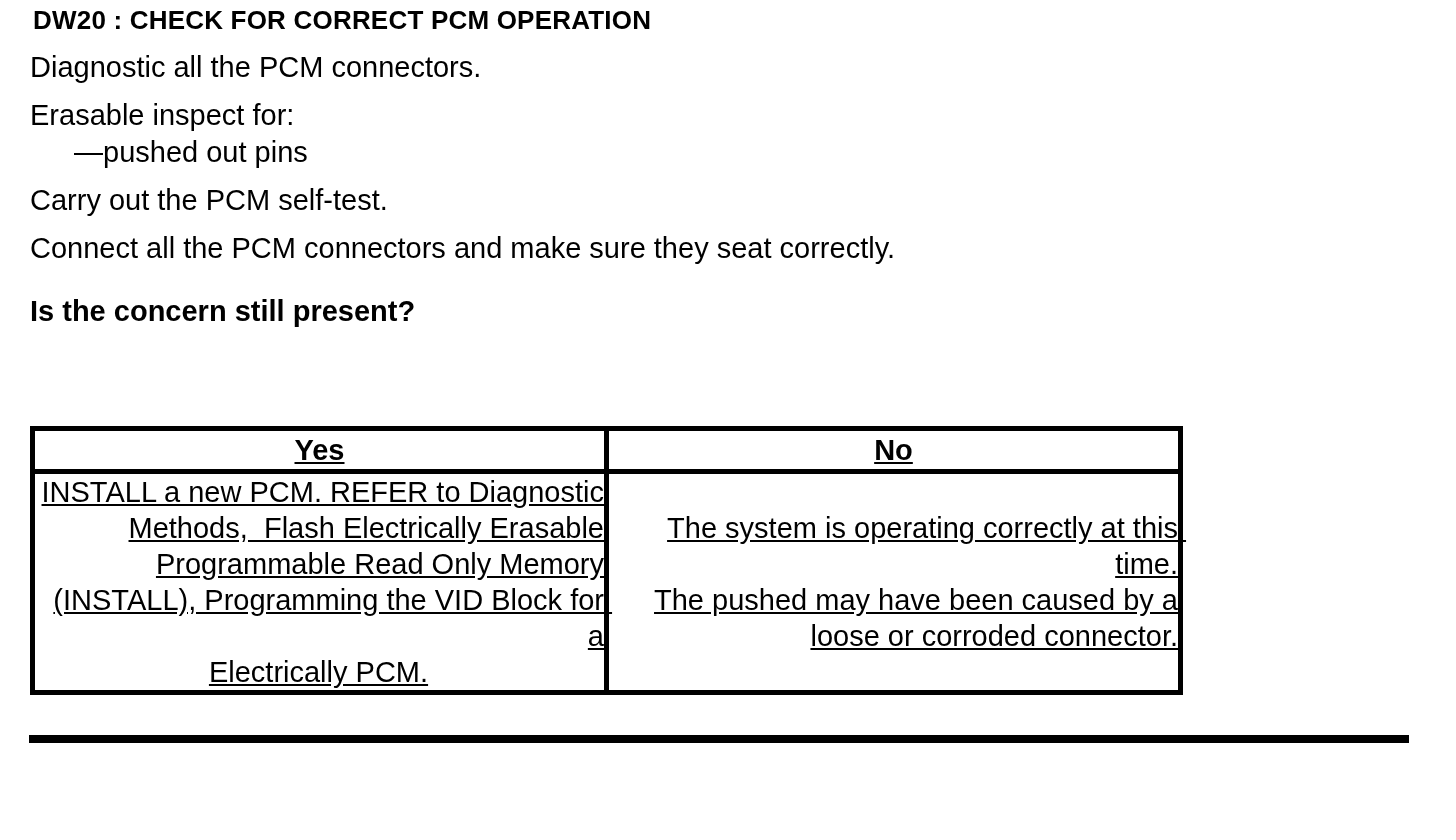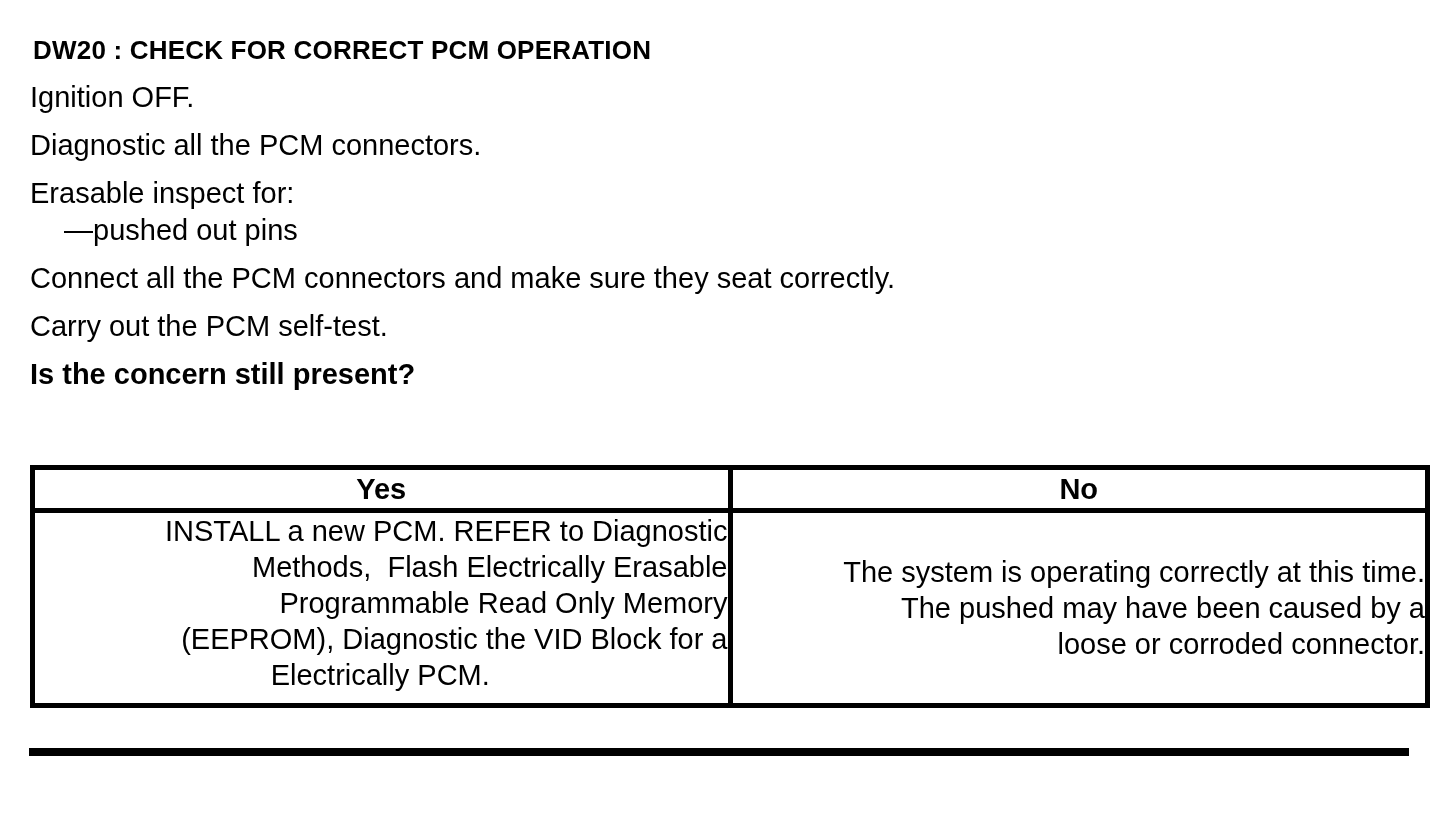--- a/index.html
+++ b/index.html
@@ -8,21 +8,21 @@
     background: #ffffff;
     color: #000000;
     font-family: "Liberation Sans", sans-serif;
   }
   #doc {
     position: relative;
     width: 1456px;
     height: 840px;
     background: #ffffff;
     overflow: hidden;
-    padding-top: 36px;
+    padding-top: 6px;
     padding-left: 30px;
     box-sizing: border-box;
   }
   .title {
     margin-left: 3px;
     font-size: 26px;
     line-height: 28px;
     font-weight: bold;
     letter-spacing: 0.2px;
     white-space: pre-wrap;
@@ -30,35 +30,36 @@
   .step {
     font-size: 29px;
     line-height: 30px;
     margin-top: 18px;
     white-space: pre-wrap;
   }
   .inspect-item {
     font-size: 29px;
     line-height: 30px;
     margin-top: 7px;
-    margin-left: 34px;
+    margin-left: 44px;
     white-space: pre-wrap;
   }
   .question {
     font-size: 29px;
     line-height: 30px;
-    margin-top: 18px;
+    margin-top: 33px;
     font-weight: bold;
     white-space: pre-wrap;
   }
   table.decision {
     border-collapse: collapse;
     table-layout: fixed;
-    width: 1400px;
-    margin-top: 76px;
+    width: 1153px;
+    margin-top: 100px;
+    text-decoration: underline;
   }
   table.decision th,
   table.decision td {
     border: 5px solid #000000;
     padding: 0;
   }
   table.decision th {
     height: 38px;
     font-size: 29px;
     line-height: 36px;
@@ -95,50 +96,49 @@
     margin-left: -1px;
   }
 </style>
 </head>
 <body>
 
 <div id="doc">
 
   <div class="title">DW20 : CHECK FOR CORRECT PCM OPERATION</div>
 
-  <div class="step">Ignition OFF.</div>
 
   <div class="step">Diagnostic all the PCM connectors.</div>
 
   <div class="step">Erasable inspect for:</div>
 
   <div class="inspect-item">—pushed out pins</div>
 
 
+  <div class="step">Carry out the PCM self-test.</div>
+
   <div class="step">Connect all the PCM connectors and make sure they seat correctly.</div>
-
-  <div class="step">Carry out the PCM self-test.</div>
 
 
   <div class="question">Is the concern still present?</div>
 
   <table class="decision">
     <thead>
       <tr>
         <th>Yes</th>
         <th>No</th>
       </tr>
     </thead>
     <tbody>
       <tr>
         <td class="yes-cell">
           <div class="cell-line">INSTALL a new PCM. REFER to Diagnostic</div>
           <div class="cell-line">Methods,  Flash Electrically Erasable</div>
           <div class="cell-line">Programmable Read Only Memory</div>
-          <div class="cell-line">(EEPROM), Diagnostic the VID Block for a</div>
+          <div class="cell-line">(INSTALL), Programming the VID Block for a</div>
           <div class="cell-line center">Electrically PCM.</div>
         </td>
         <td class="no-cell">
           <div class="cell-line">The system is operating correctly at this time.</div>
           <div class="cell-line">The pushed may have been caused by a</div>
           <div class="cell-line">loose or corroded connector.</div>
         </td>
       </tr>
     </tbody>
   </table>

